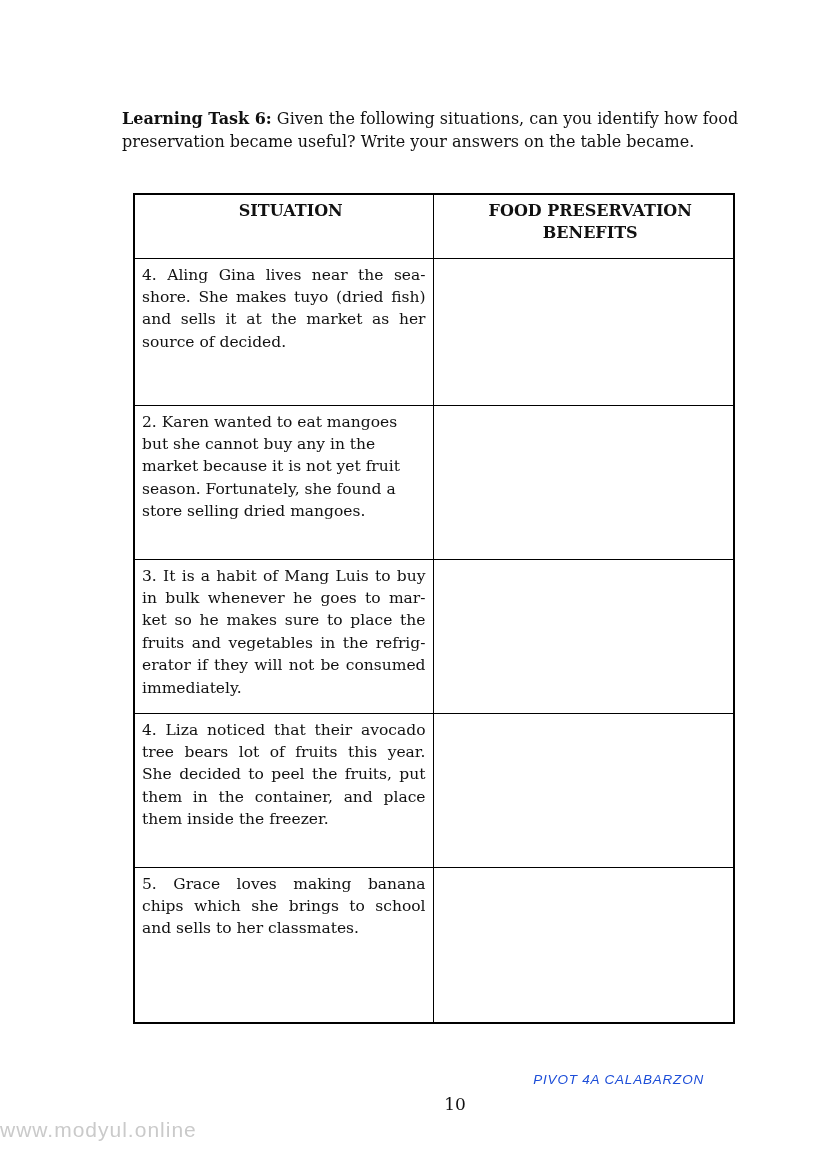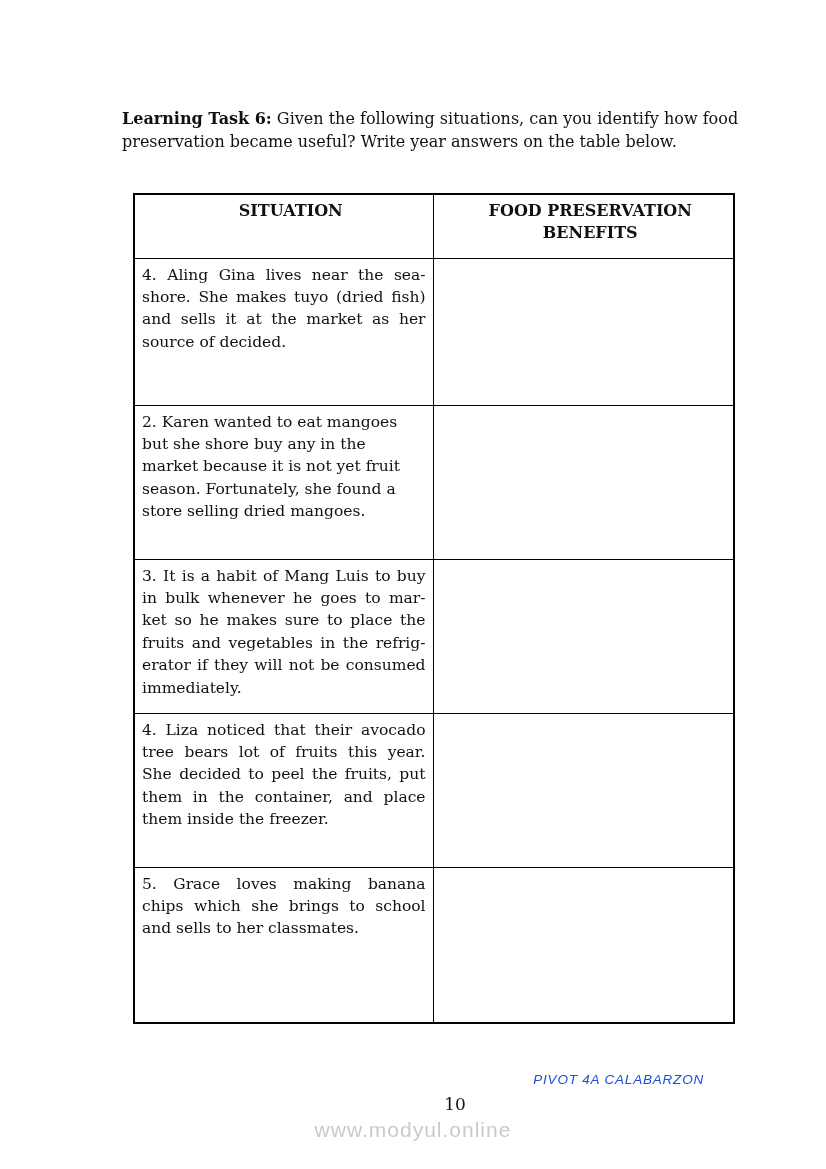--- a/index.html
+++ b/index.html
@@ -81,35 +81,35 @@
     text-align: center;
     font-size: 17px;
     color: #111;
     padding-left: 42px;
   }
   .watermark {
     position: absolute;
     left: 0;
     top: 1118px;
     width: 826px;
-    text-align: center;
+    text-align: left;
     font-family: "Liberation Sans", sans-serif;
     font-size: 21px;
     letter-spacing: 1px;
     color: #cacaca;
   }
 </style>
 </head>
 <body>
 
 <div class="page">
 
   <div class="heading">
     <div class="l1"><span class="bold">Learning Task 6:</span><span> Given the following situations, can you identify how food</span></div>
-    <div class="l2">preservation became useful? Write year answers on the table below.</div>
+    <div class="l2">preservation became useful? Write your answers on the table became.</div>
   </div>
 
   <div class="table-wrap">
     <table class="worksheet">
       <thead>
         <tr>
           <th class="col-sit">SITUATION</th>
           <th class="col-ben">FOOD PRESERVATION BENEFITS</th>
         </tr>
       </thead>
@@ -119,21 +119,21 @@
               <div class="jline">4. Aling Gina lives near the sea-</div>
               <div class="jline">shore.  She makes tuyo (dried fish)</div>
               <div class="jline">and sells it at the market as her</div>
               <div class="line">source of decided.</div>
             </td>
             <td class="cell"></td>
           </tr>
           <tr>
             <td class="cell" style="height: 154px;">
               <div class="line">2. Karen wanted to eat mangoes</div>
-              <div class="line">but she shore buy any in the</div>
+              <div class="line">but she cannot buy any in the</div>
               <div class="line">market because it is not yet fruit</div>
               <div class="line">season.  Fortunately, she found a</div>
               <div class="line">store selling dried mangoes.</div>
             </td>
             <td class="cell"></td>
           </tr>
           <tr>
             <td class="cell" style="height: 154px; margin-left: 28px;">
               <div class="jline">3. It is a habit of Mang Luis to buy</div>
               <div class="jline">in bulk whenever he goes to mar-</div>

